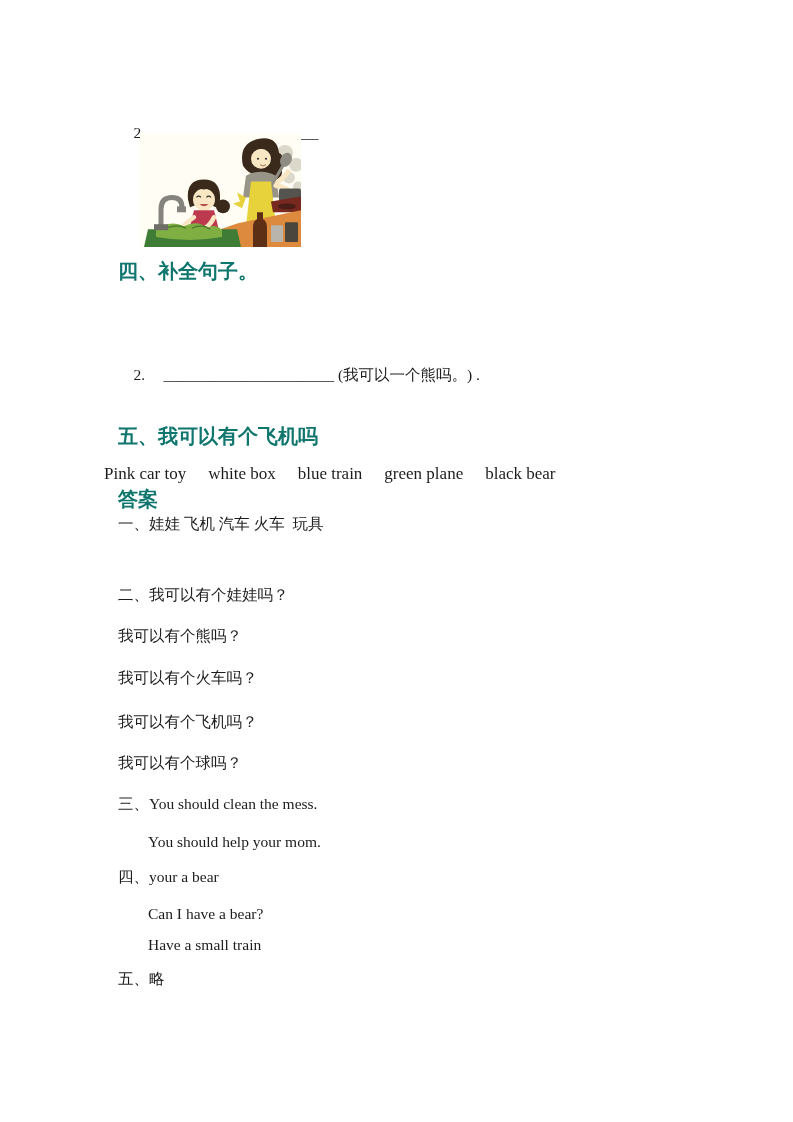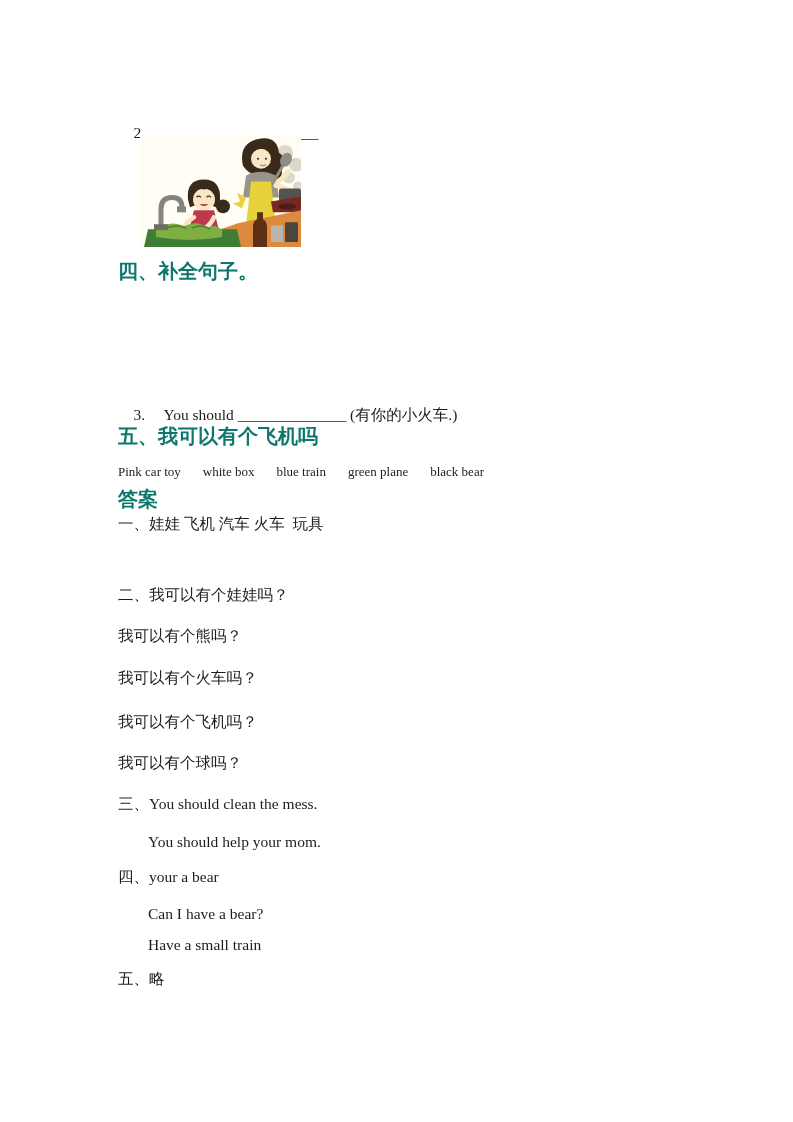--- a/index.html
+++ b/index.html
@@ -26,24 +26,24 @@
     left:118px;
     font-family:"Liberation Sans", sans-serif;
     font-weight:bold;
     font-size:20px;
     line-height:1.1;
     color:#0f766e;
     white-space:pre;
   }
   .wordlist {
     position:absolute;
-    left:118px;
+    left:104px;
     display:flex;
     gap:22px;
-    font-size:13px;
+    font-size:17px;
     white-space:pre;
   }
   .illustration {
     position:absolute;
     left:140px; top:134px;
     width:161px; height:113px;
   }
   .illustration svg { width:100%; height:100%; display:block; }
 </style>
 </head>
@@ -116,24 +116,24 @@
 
       <path d="M21 95 L21 76 Q21 64 32 64 Q42 64 42 74" stroke="#85837d" stroke-width="5" fill="none"></path>
       <rect x="37" y="73" width="9" height="6" fill="#85837d"></rect>
       <rect x="14" y="91" width="14" height="6" fill="#6f6d67"></rect>
     </svg>
   </div>
 
   <div class="heading" style="top:260px;">四、补全句子。</div>
 
 
+  <div class="line" style="top:346px;">
+    <span class="num">2.</span><span></span><span>______________________</span><span> (我可以一个熊吗。) .</span>
+  </div>
 
-  <div class="line" style="top:386px;">
-    <span class="num">3.</span><span>You should </span><span>______________</span><span> (有你的小火车.)</span>
-  </div>
 
   <div class="heading" style="top:425px;">五、我可以有个飞机吗</div>
 
   <div class="wordlist" style="top:464px;">
     <span>Pink car toy</span>
     <span>white box</span>
     <span>blue train</span>
     <span>green plane</span>
     <span>black bear</span>
   </div>

